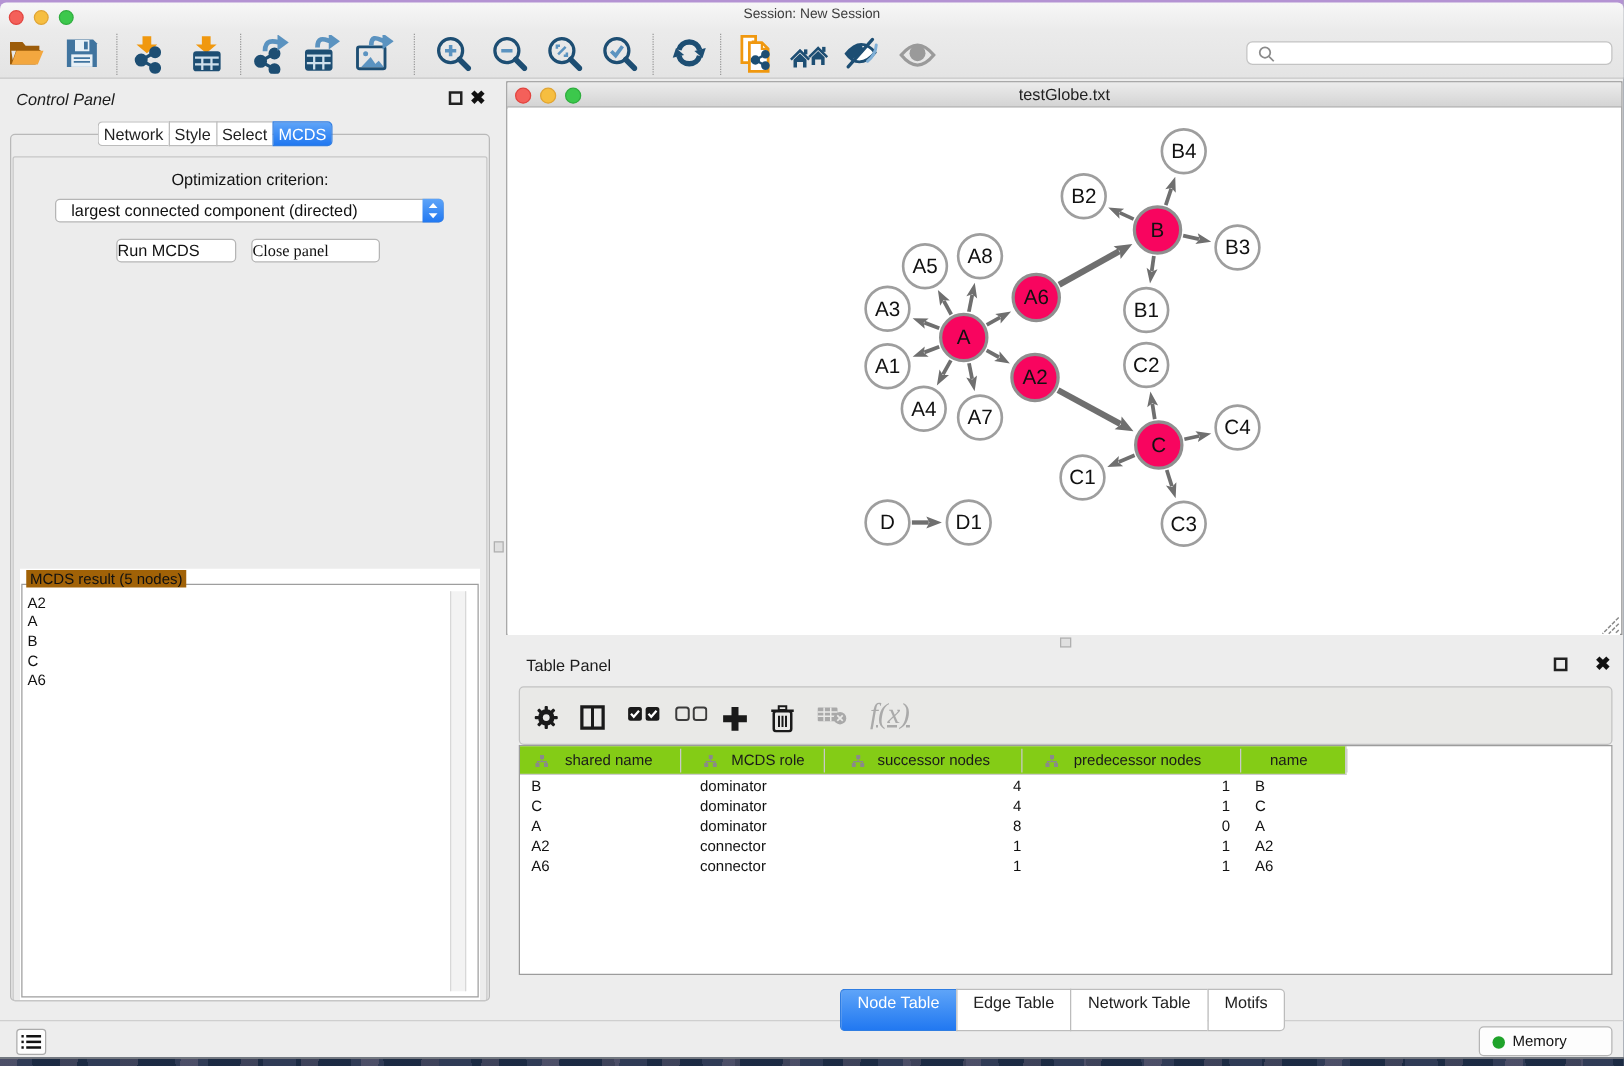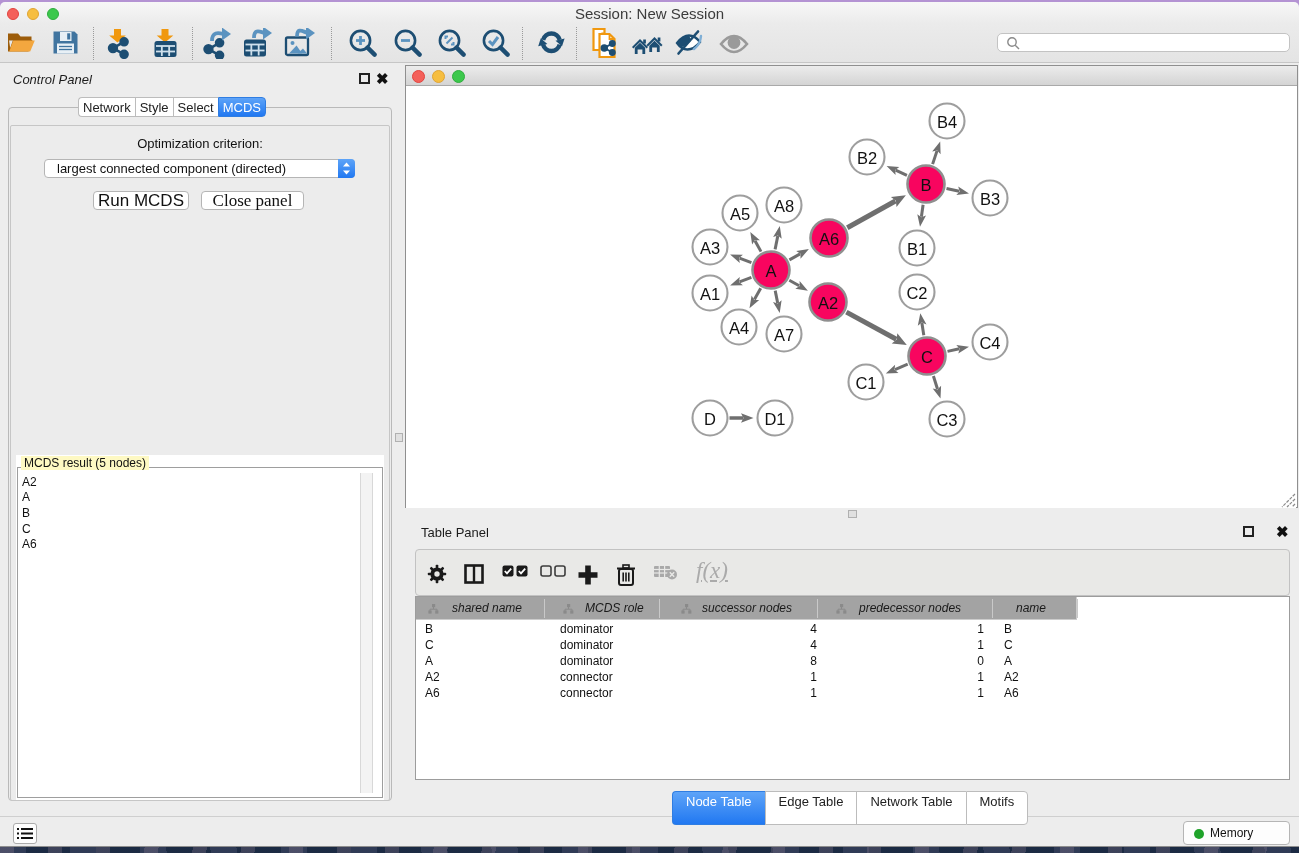--- a/index.html
+++ b/index.html
@@ -5,21 +5,21 @@
 * { margin:0; padding:0; box-sizing:border-box; }
 html,body { width:1299px; height:853px; overflow:hidden; }
 body { font-family:"Liberation Sans", sans-serif; background:#2a3a50; position:relative; }
 #app { position:absolute; left:0; top:0; width:1299px; height:846px; background:#ededed; }
 
 #purple { position:absolute; left:0; top:0; width:1299px; height:8px; background:#b493d3; }
 
 #titlebar { position:absolute; left:0; top:2px; width:1299px; height:22px;
   background:linear-gradient(#f7f7f7,#ebebeb); border-radius:5px 5px 0 0; }
 #titlebar .title { position:absolute; left:0; right:0; top:3px; text-align:center;
-  font-size:15px; color:#3c3c3c; }
+  font-size:11px; color:#3c3c3c; }
 .tl { position:absolute; border-radius:50%; width:12px; height:12px; top:6px; }
 
 #toolbar { position:absolute; left:0; top:24px; width:1299px; height:39px;
   background:linear-gradient(#ebebeb,#e4e4e4); border-bottom:1px solid #c6c6c6; }
 .tsep { position:absolute; top:3px; height:33px; width:0; border-left:1px dotted #9a9a9a; }
 .ticon { position:absolute; top:5px; }
 #searchbox { position:absolute; left:997px; top:9px; width:293px; height:19px;
   background:#fff; border:1px solid #c3c3c3; border-radius:5px; }
 
 #cpanel-title { position:absolute; left:13px; top:72px; font-size:13px; color:#1c1c1c;font-style:italic; }
@@ -35,47 +35,47 @@
   border:1px solid #b9b9b9; border-radius:4px; background:#ececec; }
 #mcds-inner { position:absolute; left:10px; top:125px; width:380px; height:676px;
   border:1px solid #c6c6c6; background:#ececec; border-radius:2px; }
 #optlabel { position:absolute; left:0; width:400px; top:136px; text-align:center; font-size:13px; color:#111; }
 #dropdown { position:absolute; left:44px; top:159px; width:311px; height:19px; background:#fff;
   border:1px solid #b5b5b5; border-radius:4px; }
 #dropdown .txt { position:absolute; left:12px; top:1px; font-size:13px; color:#111; }
 #dropdown .btn { position:absolute; right:-1px; top:-1px; width:17px; height:19px;
   background:linear-gradient(#5ea4f8,#2178f1); border-radius:0 4px 4px 0; }
 .pushbtn { position:absolute; height:19px; background:#fff; border:1px solid #b5b5b5;
-  border-radius:4px; font-size:17px; color:#111; text-align:center; line-height:17px; }
+  border-radius:4px; font-size:13px; color:#111; text-align:left; line-height:17px; }
 
 #resultwhite { position:absolute; left:16px; top:455px; width:368px; height:345px; background:#fff; }
 #resultbox { position:absolute; left:17px; top:467px; width:366px; height:331px;
   border:1px solid #9e9e9e; }
-#resultlabel { position:absolute; left:21px; top:456px; background:#fef9c3; padding:0 3px;
+#resultlabel { position:absolute; left:21px; top:456px; background:#a16207; padding:0 3px;
   font-size:12px; color:#111; }
 #resultlist { position:absolute; left:19px; top:473px; width:360px; height:320px; background:#fff;
   font-size:12px; color:#111; line-height:15.7px; padding:1.5px 0 0 3px; }
 #resultscroll { position:absolute; left:360px; top:473px; width:13px; height:320px;
   background:#f3f3f3; border-left:1px solid #d8d8d8; border-right:1px solid #d8d8d8; }
 .handle { position:absolute; background:#e0e0e0; border:1px solid #b0b0b0; }
 
 #netwin { position:absolute; left:405px; top:65px; width:893px; height:443px;
   border:1px solid #8f8f8f; background:#fff; }
 #nettitle { position:absolute; left:0; top:0; width:100%; height:20px;
   background:linear-gradient(#ececec,#d4d4d4); border-bottom:1px solid #a9a9a9; }
 #nettitle .title { position:absolute; left:0; right:0; top:2px; text-align:center; font-size:13px; color:#222; }
 #netcanvas { position:absolute; left:0; top:21px; width:890px; height:421px; background:#fff; }
 
 #tpanel-title { position:absolute; left:421px; top:525px; font-size:13px; color:#1c1c1c; }
 #ttoolbar { position:absolute; left:415px; top:549px; width:875px; height:47px;
   background:#e9e9e7; border:1px solid #c2c2c2; border-radius:4px; }
 #ttable { position:absolute; left:415px; top:596px; width:875px; height:184px;
   background:#fff; border:1px solid #9c9c9c; }
-#thead { position:absolute; left:0; top:0; width:661px; height:23px; background:#a3a3a3;
-  border-bottom:1px solid #cccccc; border-right:1px solid #cccccc; font-size:12px; color:#1a1a1a;font-style:italic; }
+#thead { position:absolute; left:0; top:0; width:661px; height:23px; background:#84cc16;
+  border-bottom:1px solid #cccccc; border-right:1px solid #cccccc; font-size:12px; color:#1a1a1a; }
 .hsep { position:absolute; top:2px; height:19px; width:0; border-left:1px solid #c9c9c9; }
 .hlabel { position:absolute; top:4px; font-size:12px; color:#1a1a1a; }
 .cell { position:absolute; font-size:12px; color:#111; height:16px; line-height:16px; }
 
 #ttabs { position:absolute; left:672px; top:791px; height:21px; display:flex; z-index:5; }
 #ttabs .tab { height:34px; line-height:20px; font-size:13px; color:#222; background:#fff;
   border:1px solid #bcbcbc; border-right:none; padding:0 13px; }
 #ttabs .tab.first { border-radius:4px 0 0 4px; }
 #ttabs .tab.last { border-radius:0 4px 4px 0; border-right:1px solid #bcbcbc; }
 #ttabs .tab.sel { background:linear-gradient(#5ea4f8,#2178f1); color:#fff; border-color:#2f7de2; }
@@ -262,20 +262,21 @@
   <div id="resultlist">A2<br>A<br>B<br>C<br>A6</div>
   <div id="resultscroll"></div>
 
   <div class="handle" style="left:395px;top:433px;width:8px;height:9px;"></div>
 
   <div id="netwin">
     <div id="nettitle">
       <div class="tl" style="left:6px;top:4px;width:13px;height:13px;background:#f4605a;border:0.5px solid #e1443f;"></div>
       <div class="tl" style="left:26px;top:4px;width:13px;height:13px;background:#f6be40;border:0.5px solid #e0a433;"></div>
       <div class="tl" style="left:46px;top:4px;width:13px;height:13px;background:#3cc84c;border:0.5px solid #2fad3e;"></div>
+      <div class="title">testGlobe.txt</div>
     </div>
     <div id="netcanvas">
       <svg width="890" height="421" style="position:absolute;left:0;top:0" font-family="Liberation Sans, sans-serif" fill="#111">
           <line x1="345.4" y1="190.4" x2="333.5" y2="194.9" stroke="#6f6f6f" stroke-width="3"></line>
           <polygon points="324.1,198.4 333.8,190.1 333.0,195.1 336.9,198.3" fill="#6f6f6f"></polygon>
           <line x1="345.4" y1="175.6" x2="333.5" y2="171.1" stroke="#6f6f6f" stroke-width="3"></line>
           <polygon points="324.1,167.6 336.9,167.7 333.0,170.9 333.8,175.9" fill="#6f6f6f"></polygon>
           <line x1="354.7" y1="201.3" x2="348.4" y2="212.5" stroke="#6f6f6f" stroke-width="3"></line>
           <polygon points="343.5,221.3 345.6,208.6 348.2,213.0 353.2,212.9" fill="#6f6f6f"></polygon>
           <line x1="355.0" y1="164.6" x2="349.0" y2="153.7" stroke="#6f6f6f" stroke-width="3"></line>

